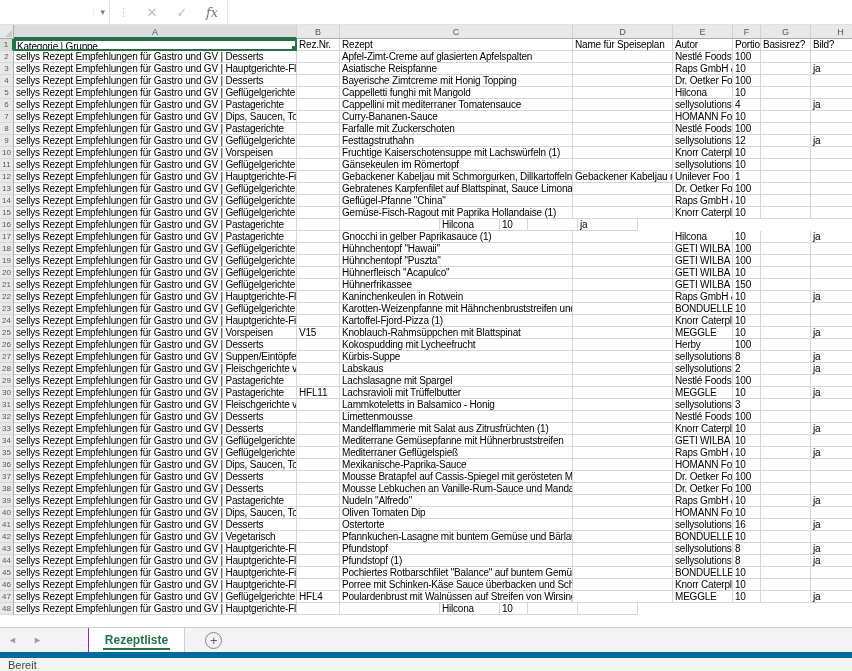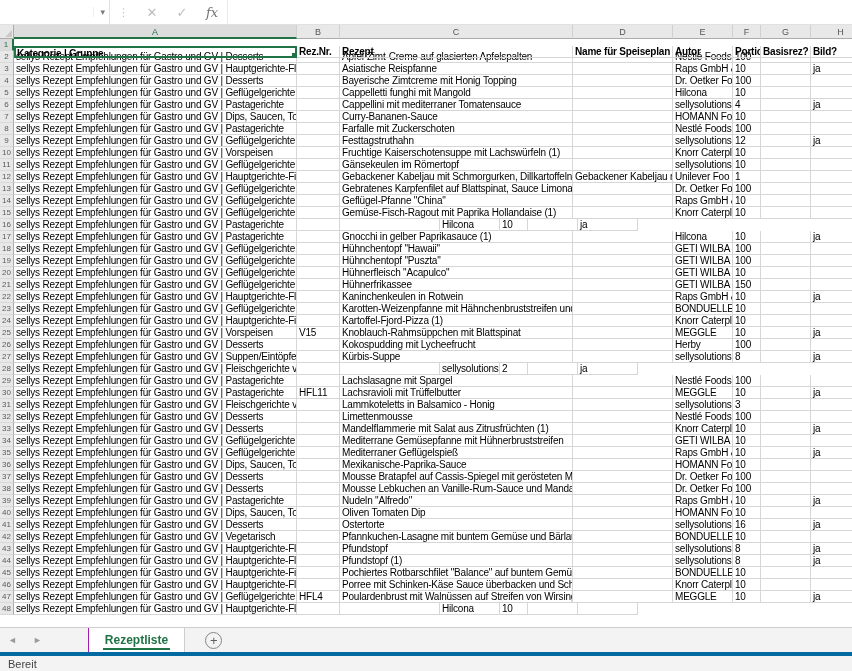--- a/index.html
+++ b/index.html
@@ -25,34 +25,34 @@
   .ch.sel-col { background: #dcdcdc; border-bottom: 2px solid #217346; color: #217346; }
 
   .col-a { width: 283px; } .col-b { width: 43px; } .col-c { width: 233px; } .col-d { width: 100px; }
   .col-e { width: 60px; } .col-f { width: 28px; } .col-g { width: 50px; } .col-h { width: 60px; }
 
   .r { display: flex; height: 12px; }
   .hdr-row { position: relative; z-index: 3; }
   .rn { width: 14px; flex: 0 0 14px; height: 12px; background: #e8e8e8; border-right: 1px solid #ababab; border-bottom: 1px solid #d9d9d9; font-size: 8px; color: #5a5a5a; text-align: center; line-height: 12px; }
   .rn.sel-rn { background: #dcdcdc; border-right: 2px solid #217346; color: #217346; }
   .c { height: 12px; flex: 0 0 auto; font-size: 10px; line-height: 11px; letter-spacing: -0.2px; padding: 0 2px; border-right: 1px solid #d6d6d6; border-bottom: 1px solid #d6d6d6; white-space: nowrap; overflow: hidden; color: #000; }
-  .c.b { font-weight: bold; margin-top: 7px; }
+  .c.b { font-weight: normal; }
   .c.num { text-align: left; }
   .sel-cell { border: 2px solid #217346; padding: 0 1px; position: relative; }
   .sel-cell::after { content: ""; position: absolute; right: -1px; bottom: -1px; width: 4px; height: 4px; background: #217346; }
 
   
   .tabbar { height: 25px; flex: 0 0 25px; background: #f3f3f3; border-top: 1px solid #cfcfcf; display: flex; align-items: stretch; }
   .nav-arrow { display: flex; align-items: center; color: #9b9b9b; font-size: 9px; padding: 0 8px; }
   .tab { margin-left: 38px; background: #fff; padding: 0 14px; display: flex; align-items: center; border-left: 1px solid #a21caf; border-right: 1px solid #cfcfcf; }
   .tab-label { color: #217346; font-weight: bold; font-size: 12px; border-bottom: 2px solid #217346; padding: 2px 2px 1px; }
   .add-sheet { width: 17px; height: 17px; align-self: center; border: 1px solid #868686; border-radius: 50%; margin-left: 20px; display: flex; align-items: center; justify-content: center; color: #5f5f5f; font-size: 13px; line-height: 1; }
 
   
-  .statusbar { height: 19px; flex: 0 0 19px; background: #f3f3f3; border-top: 4px solid #0369a1; display: flex; align-items: center; padding-left: 8px; font-size: 11px; color: #444; }
+  .statusbar { height: 19px; flex: 0 0 19px; background: #f3f3f3; border-top: 6px solid #0369a1; display: flex; align-items: center; padding-left: 8px; font-size: 11px; color: #444; }
 </style>
 </head>
 <body>
 
 <div class="app">
 
   <div class="formula-bar">
     <div class="name-box">
       <span></span>
       <span class="nb-arrow">▾</span>
@@ -372,20 +372,21 @@
           <div class="c col-d"></div>
           <div class="c col-e">sellysolutions</div>
           <div class="c col-f num">8</div>
           <div class="c col-g"></div>
           <div class="c col-h">ja</div>
         </div>
         <div class="r">
           <div class="rn">28</div>
           <div class="c col-a">sellys  Rezept Empfehlungen für Gastro und GV | Fleischgerichte vom</div>
           <div class="c col-b"></div>
+          <div class="c col-c">Labskaus</div>
           <div class="c col-d"></div>
           <div class="c col-e">sellysolutions</div>
           <div class="c col-f num">2</div>
           <div class="c col-g"></div>
           <div class="c col-h">ja</div>
         </div>
         <div class="r">
           <div class="rn">29</div>
           <div class="c col-a">sellys  Rezept Empfehlungen für Gastro und GV | Pastagerichte</div>
           <div class="c col-b"></div>

